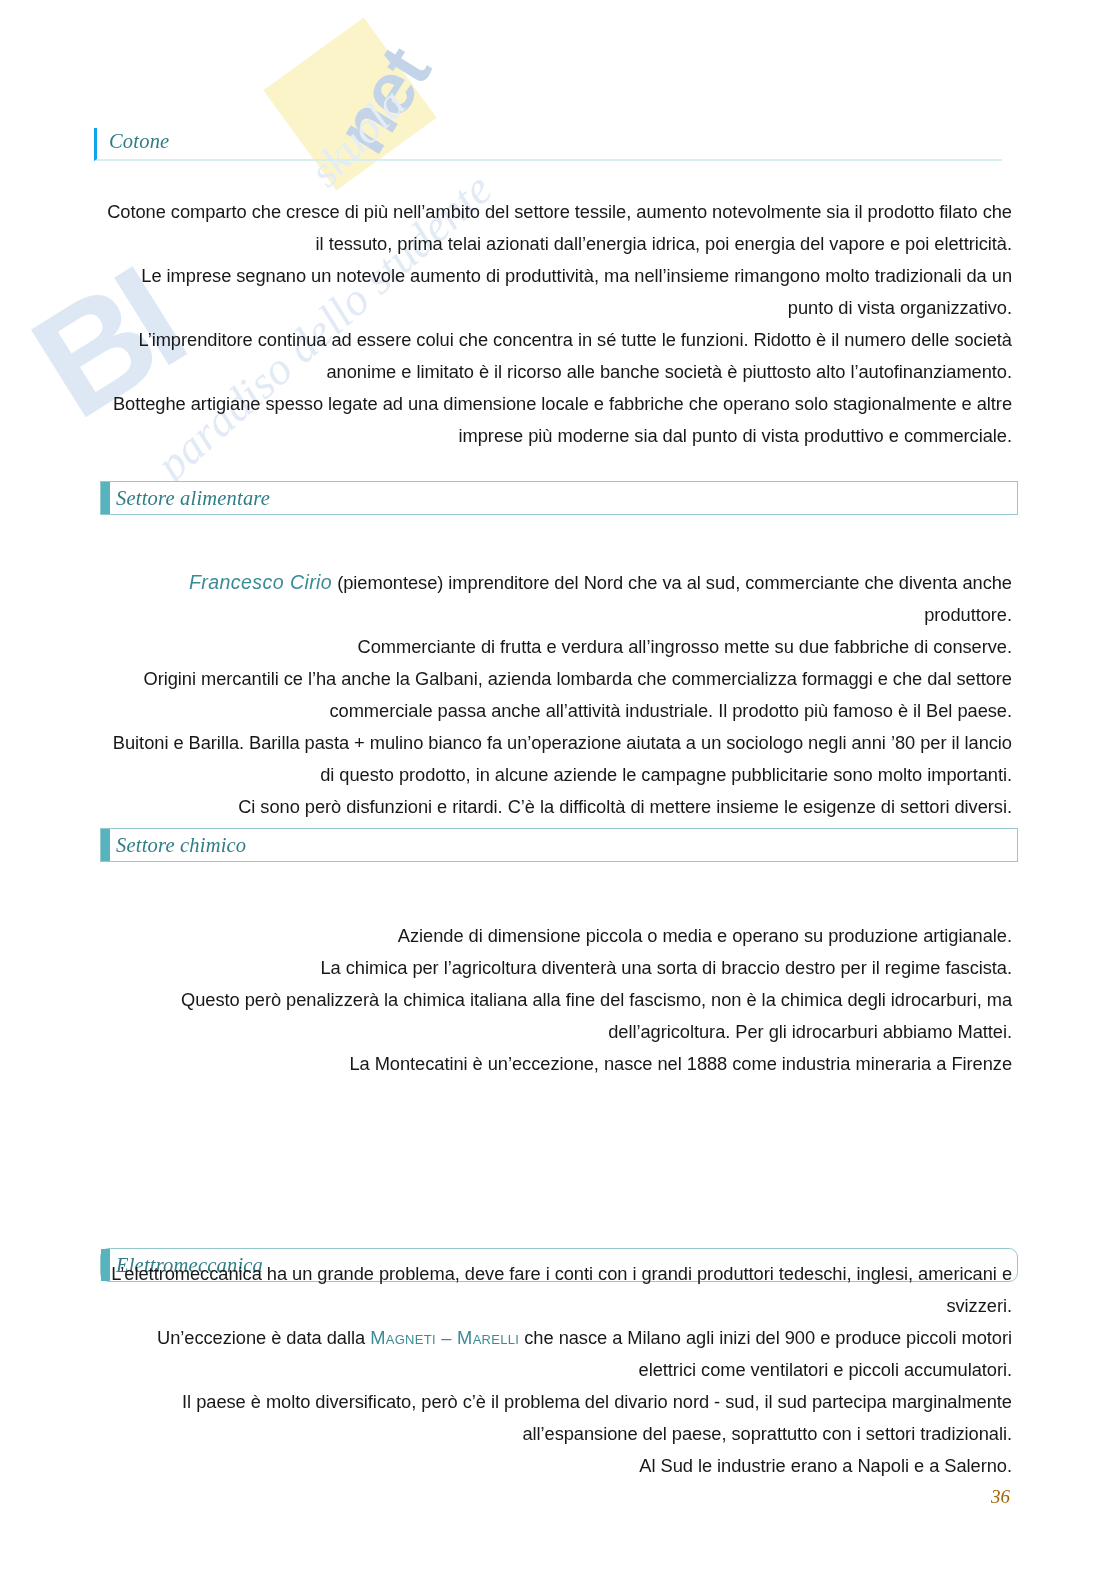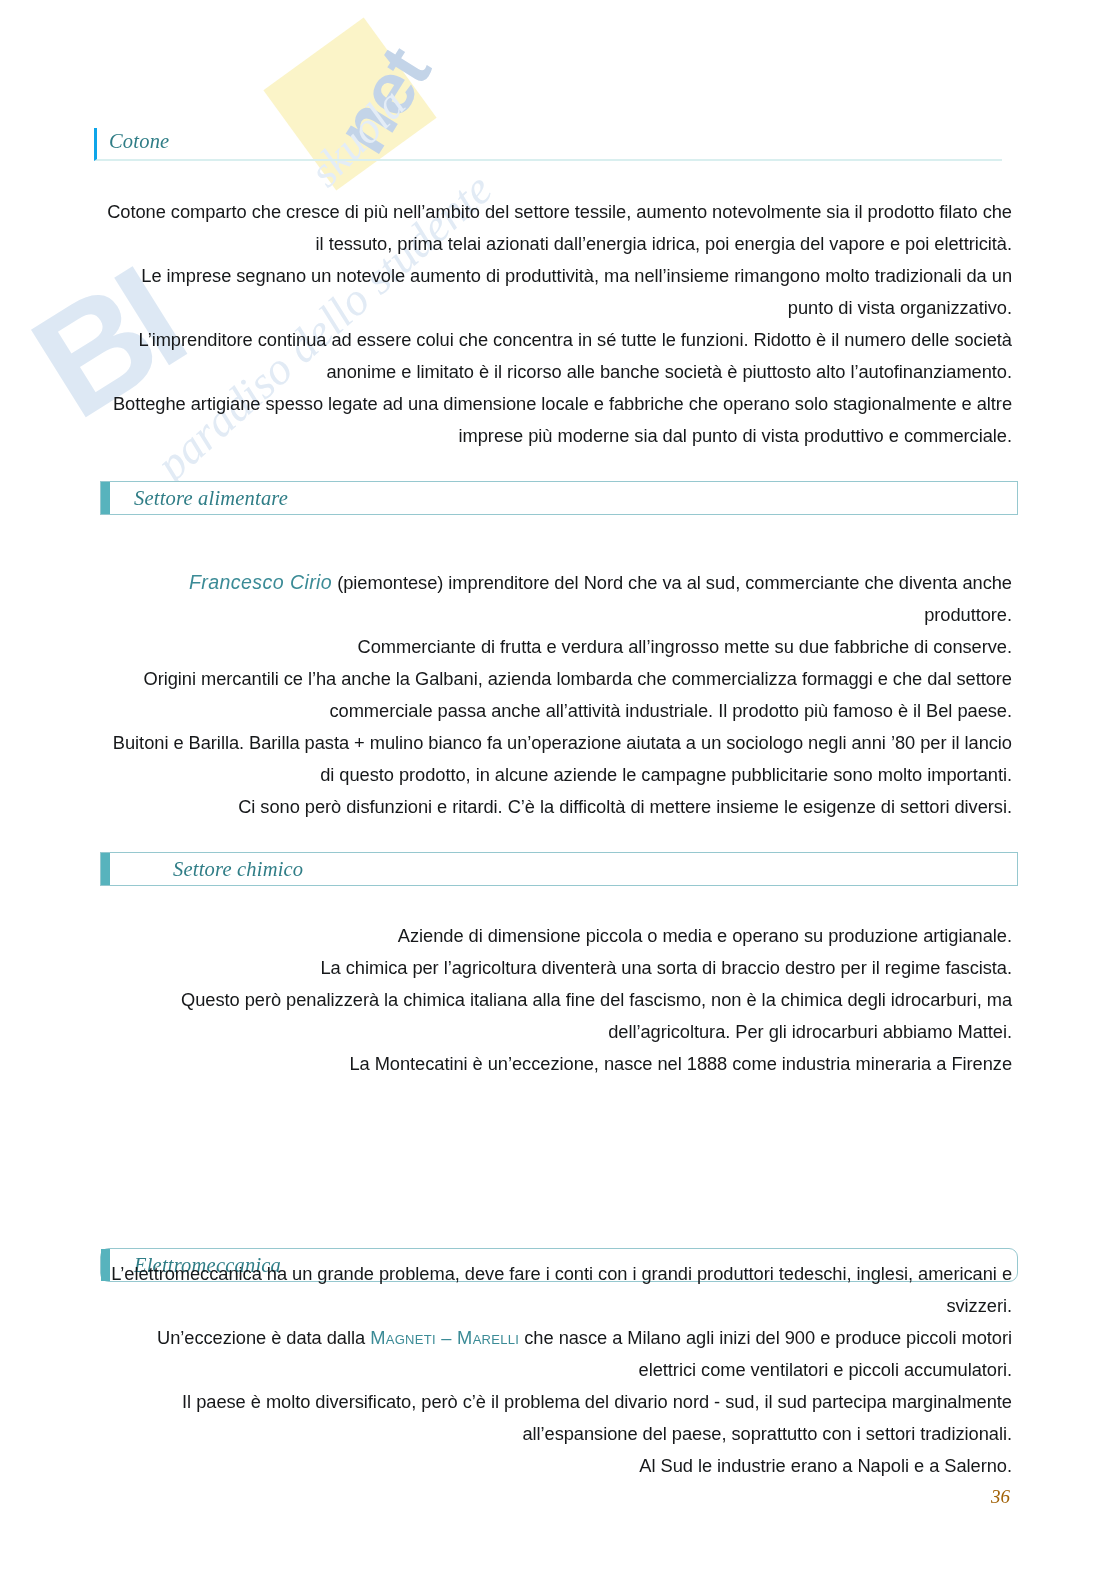--- a/index.html
+++ b/index.html
@@ -120,21 +120,21 @@
     width: 9px;
     height: 100%;
     background: #57b3bd;
     flex: 0 0 auto;
   }
   .head-box .htext {
     font-family: "Liberation Serif", serif;
     font-style: italic;
     font-size: 20.5px;
     color: #2f7d86;
-    padding-left: 24px;
+    padding-left: 6px;
     letter-spacing: 0.2px;
     line-height: 1;
   }
 
   
   .body-block {
     position: absolute;
     left: 100px;
     width: 912px;
     font-size: 18.3px;
@@ -204,21 +204,21 @@
     </div>
 
     <div class="body-block" style="top:566px;">
       <span class="ln"><span class="accent-name">Francesco Cirio</span><span> (piemontese) imprenditore del Nord che va al sud, commerciante che diventa anche produttore.</span></span>
       <span class="ln">Commerciante di frutta e verdura all’ingrosso mette su due fabbriche di conserve.</span>
       <span class="ln">Origini mercantili ce l’ha anche la Galbani, azienda lombarda che commercializza formaggi e che dal settore commerciale passa anche all’attività industriale. Il prodotto più famoso è il Bel paese.</span>
       <span class="ln">Buitoni e Barilla. Barilla pasta + mulino bianco fa un’operazione aiutata a un sociologo negli anni ’80 per il lancio di questo prodotto, in alcune aziende le campagne pubblicitarie sono molto importanti.</span>
       <span class="ln">Ci sono però disfunzioni e ritardi. C’è la difficoltà di mettere insieme le esigenze di settori diversi.</span>
     </div>
 
-    <div class="head-box" style="top:852px;gap:39px;">
+    <div class="head-box" style="top:828px;">
       <span class="bar"></span>
       <span class="htext">Settore chimico</span>
     </div>
 
     <div class="body-block" style="top:920px;">
       <span class="ln">Aziende di dimensione piccola o media e operano su produzione artigianale.</span>
       <span class="ln">La chimica per l’agricoltura diventerà una sorta di braccio destro per il regime fascista.</span>
       <span class="ln">Questo però penalizzerà la chimica italiana alla fine del fascismo, non è la chimica degli idrocarburi, ma dell’agricoltura. Per gli idrocarburi abbiamo Mattei.</span>
       <span class="ln">La Montecatini è un’eccezione, nasce nel 1888 come industria mineraria a Firenze</span>
     </div>

